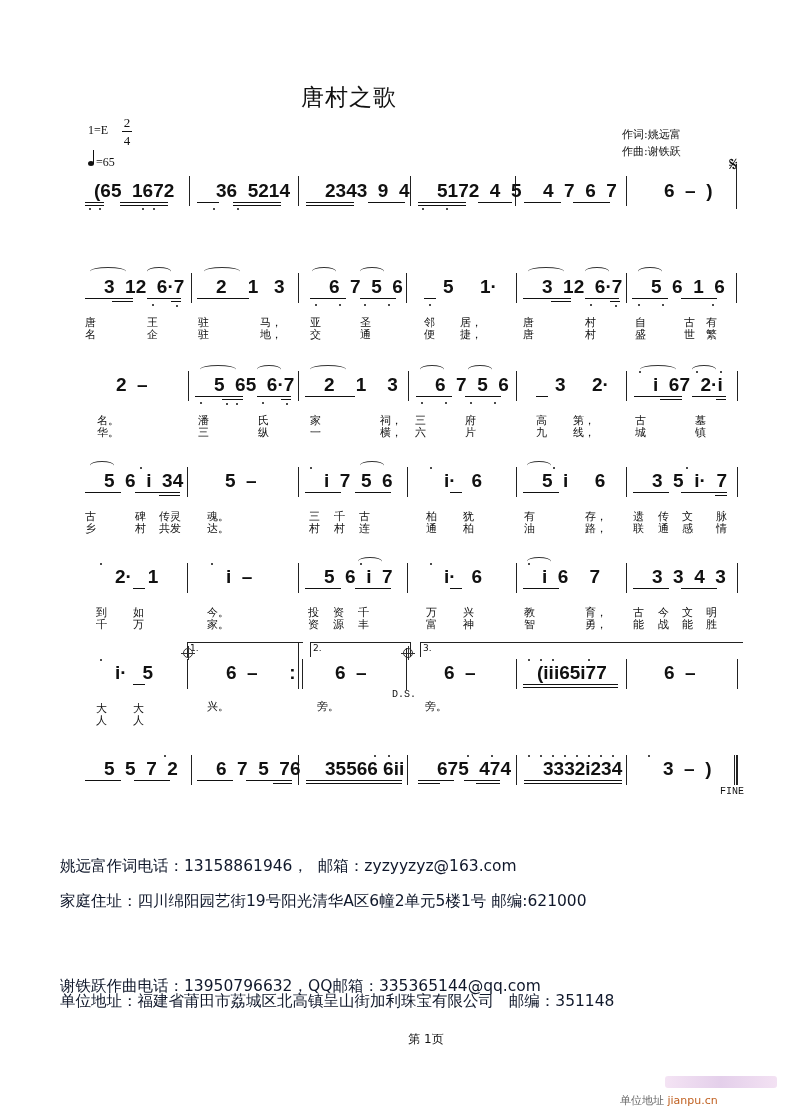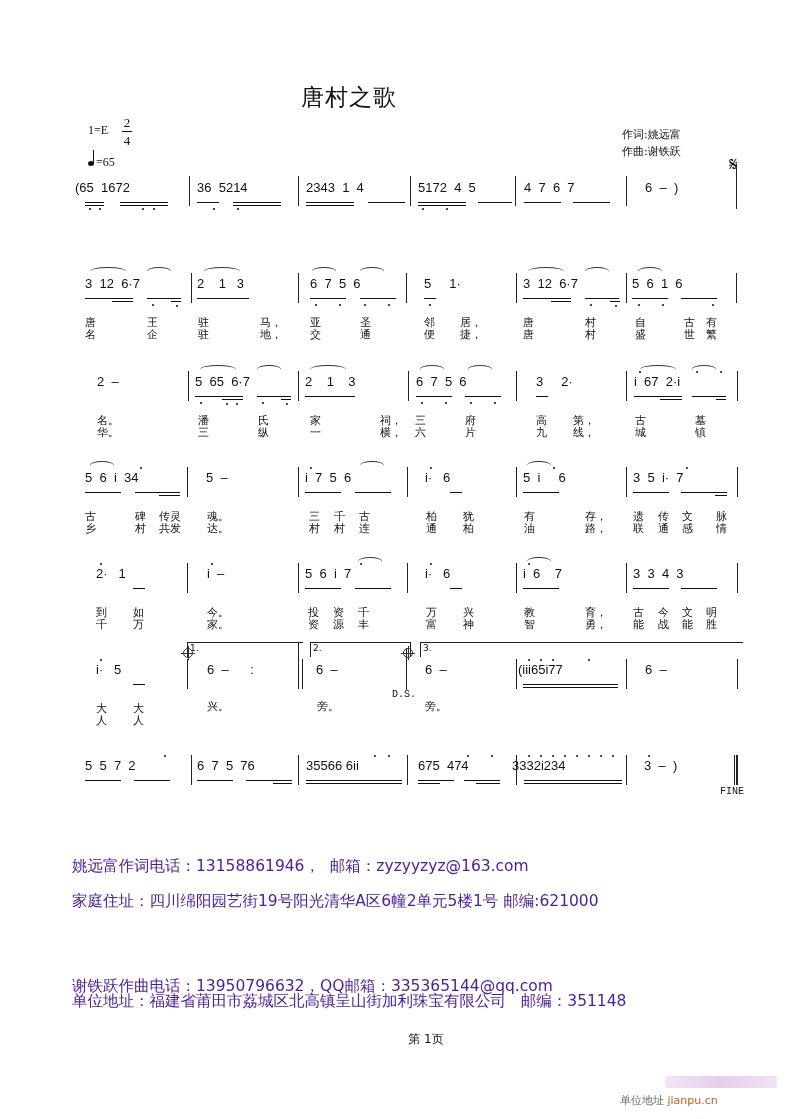--- a/index.html
+++ b/index.html
@@ -10,26 +10,26 @@
   .tsig { left: 122px; top: 115px; font-size: 13px; font-family: "Liberation Serif", serif; text-align: center; line-height: 15px; }
   .tempo { left: 88px; top: 155px; font-size: 12px; font-family: "Liberation Serif", serif; }
   .tempo .noteglyph { display: inline-block; width: 6px; height: 5px; background: #111; border-radius: 50%; margin-right: 2px; position: relative; }
   .tempo .noteglyph::after { content: ""; position: absolute; right: 0; bottom: 2px; width: 1px; height: 14px; background: #111; }
   .credit { left: 622px; font-size: 11px; }
   .segno { left: 729px; top: 152px; font-size: 20px; font-family: "DejaVu Serif", serif; }
 
   .row { position: absolute; left: 80px; width: 660px; }
   .bar { position: absolute; width: 1px; background: #222; }
   .bar.double { width: 3px; border-left: 1px solid #222; background: transparent; }
-  .notes { position: absolute; top: 0; font-family: "Liberation Sans", sans-serif; font-weight: normal; font-size: 13px; white-space: pre; letter-spacing: 0px; }
+  .notes { position: absolute; top: 0; font-family: "Liberation Sans", sans-serif; font-weight: bold; font-size: 19px; white-space: pre; letter-spacing: 0px; margin-left: 19px; }
   .ul { position: absolute; height: 0; border-top: 1px solid #111; }
   .arc { position: absolute; height: 8px; border-top: 1.3px solid #333; border-radius: 50% 50% 0 0; }
   .dot { position: absolute; width: 2px; height: 2px; background: #111; border-radius: 1px; }
   .lyric { position: absolute; font-size: 11px; line-height: 13px; }
-  .footer-line { left: 72px; font-size: 15.5px; font-family: "DejaVu Sans", sans-serif; color: #4c1d95; white-space: pre; }
+  .footer-line { left: 60px; font-size: 15.5px; font-family: "DejaVu Sans", sans-serif; color: #0f172a; white-space: pre; }
   .pagenum { left: 0; width: 790px; text-align: center; top: 1031px; font-size: 12px; padding-left: 31px; }
   .watermark { left: 620px; top: 1093px; font-size: 11px; color: #666; }
   .watermark span.brand { color: #c06020; }
   .wmlogo { left: 665px; top: 1076px; width: 112px; height: 12px; background: linear-gradient(90deg,#e9c8e9,#c9a0d6,#e7c4e7); opacity: .5; border-radius: 3px; }
   .volta { position: absolute; border-top: 1px solid #222; border-left: 1px solid #222; height: 14px; font-size: 9px; padding-left: 2px; line-height: 10px; }
   .coda { position: absolute; width: 8px; height: 8px; border: 1px solid #333; border-radius: 50%; }
   .coda::before { content: ""; position: absolute; left: -3px; top: 3.5px; width: 14px; height: 1px; background: #333; }
   .coda::after { content: ""; position: absolute; left: 3.5px; top: -3px; width: 1px; height: 14px; background: #333; }
   .small { font-size: 10px; font-family: "Liberation Mono", monospace; }
 </style>
@@ -52,21 +52,21 @@
 
 <div class="row" style="top:180px;">
   <div class="bar" style="left:109px;top:-4px;height:30px;"></div>
   <div class="bar" style="left:218px;top:-4px;height:30px;"></div>
   <div class="bar" style="left:330px;top:-4px;height:30px;"></div>
   <div class="bar" style="left:435px;top:-4px;height:30px;"></div>
   <div class="bar" style="left:546px;top:-4px;height:30px;"></div>
   <div class="bar" style="left:656px;top:-16px;height:45px;"></div>
   <div class="notes" style="left:-5px;">(65  1672</div>
   <div class="notes" style="left:117px;">36  5214</div>
-  <div class="notes" style="left:226px;">2343  1  4</div>
+  <div class="notes" style="left:226px;">2343  9  4</div>
   <div class="notes" style="left:338px;">5172  4  5</div>
   <div class="notes" style="left:444px;">4  7  6  7</div>
   <div class="notes" style="left:565px;">6  –  )</div>
   <div class="ul" style="left:5px;top:22px;width:19px;"></div>
   <div class="ul" style="left:5px;top:25px;width:19px;"></div>
   <div class="ul" style="left:40px;top:22px;width:48px;"></div>
   <div class="ul" style="left:40px;top:25px;width:48px;"></div>
   <div class="ul" style="left:117px;top:22px;width:22px;"></div>
   <div class="ul" style="left:153px;top:22px;width:48px;"></div>
   <div class="ul" style="left:153px;top:25px;width:48px;"></div>
@@ -393,21 +393,21 @@
   <div class="bar" style="left:111px;top:-3px;height:30px;"></div>
   <div class="bar" style="left:218px;top:-3px;height:30px;"></div>
   <div class="bar" style="left:327px;top:-3px;height:30px;"></div>
   <div class="bar" style="left:436px;top:-3px;height:30px;"></div>
   <div class="bar" style="left:546px;top:-3px;height:30px;"></div>
   <div class="bar double" style="left:654px;top:-3px;height:30px;border-left:1px solid #222;border-right:2px solid #222;width:1px;"></div>
   <div class="notes" style="left:5px;">5  5  7  2</div>
   <div class="notes" style="left:117px;">6  7  5  76</div>
   <div class="notes" style="left:226px;">35566 6ii</div>
   <div class="notes" style="left:338px;">675  474</div>
-  <div class="notes" style="left:432px;">3332i234</div>
+  <div class="notes" style="left:444px;">3332i234</div>
   <div class="notes" style="left:564px;">3  –  )</div>
   <div class="ul" style="left:5px;top:22px;width:36px;"></div>
   <div class="ul" style="left:54px;top:22px;width:36px;"></div>
   <div class="ul" style="left:117px;top:22px;width:36px;"></div>
   <div class="ul" style="left:166px;top:22px;width:46px;"></div>
   <div class="ul" style="left:193px;top:25px;width:19px;"></div>
   <div class="ul" style="left:226px;top:22px;width:96px;"></div>
   <div class="ul" style="left:226px;top:25px;width:96px;"></div>
   <div class="ul" style="left:338px;top:22px;width:36px;"></div>
   <div class="ul" style="left:338px;top:25px;width:22px;"></div>

